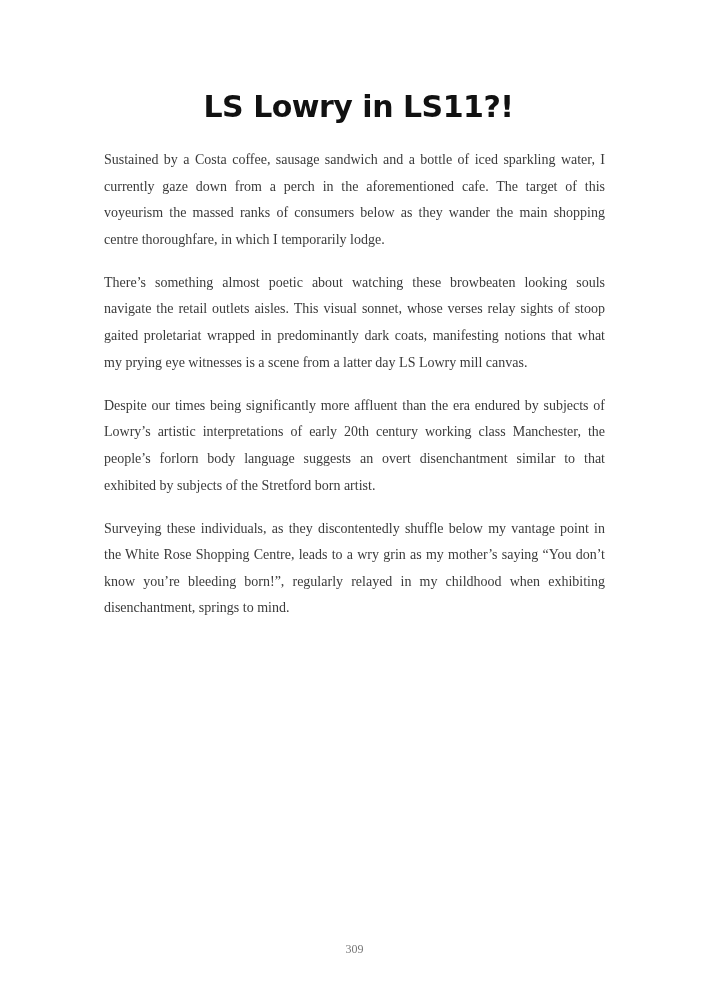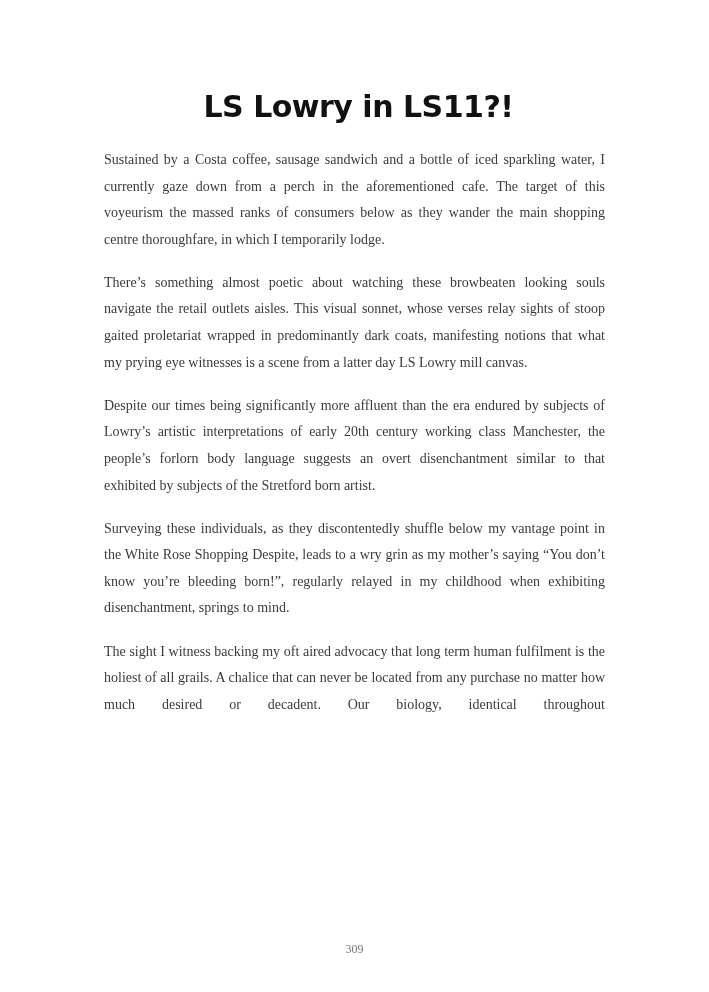--- a/index.html
+++ b/index.html
@@ -65,18 +65,17 @@
 </head>
 <body>
 
 <div class="page">
   <h1 class="title">LS Lowry in LS11?!</h1>
 
   <div class="body-text">
     <p class="para">Sustained by a Costa coffee, sausage sandwich and a bottle of iced sparkling water, I currently gaze down from a perch in the aforementioned cafe. The target of this voyeurism the massed ranks of consumers below as they wander the main shopping centre thoroughfare, in which I temporarily lodge.</p>
     <p class="para">There’s something almost poetic about watching these browbeaten looking souls navigate the retail outlets aisles. This visual sonnet, whose verses relay sights of stoop gaited proletariat wrapped in predominantly dark coats, manifesting notions that what my prying eye witnesses is a scene from a latter day LS Lowry mill canvas.</p>
     <p class="para">Despite our times being significantly more affluent than the era endured by subjects of Lowry’s artistic interpretations of early 20th century working class Manchester, the people’s forlorn body language suggests an overt disenchantment similar to that exhibited by subjects of the Stretford born artist.</p>
-    <p class="para">Surveying these individuals, as they discontentedly shuffle below my vantage point in the White Rose Shopping Despite, leads to a wry grin as my mother’s saying “You don’t know you’re bleeding born!”, regularly relayed in my childhood when exhibiting disenchantment, springs to mind.</p>
-    <p class="para last" style="text-align-last: justify;">The sight I witness backing my oft aired advocacy that long term human fulfilment is the holiest of all grails. A chalice that can never be located from any purchase no matter how much desired or decadent. Our biology, identical throughout</p>
+    <p class="para">Surveying these individuals, as they discontentedly shuffle below my vantage point in the White Rose Shopping Centre, leads to a wry grin as my mother’s saying “You don’t know you’re bleeding born!”, regularly relayed in my childhood when exhibiting disenchantment, springs to mind.</p>
   </div>
 
   <div class="folio">309</div>
 </div>
 
 </body></html>

